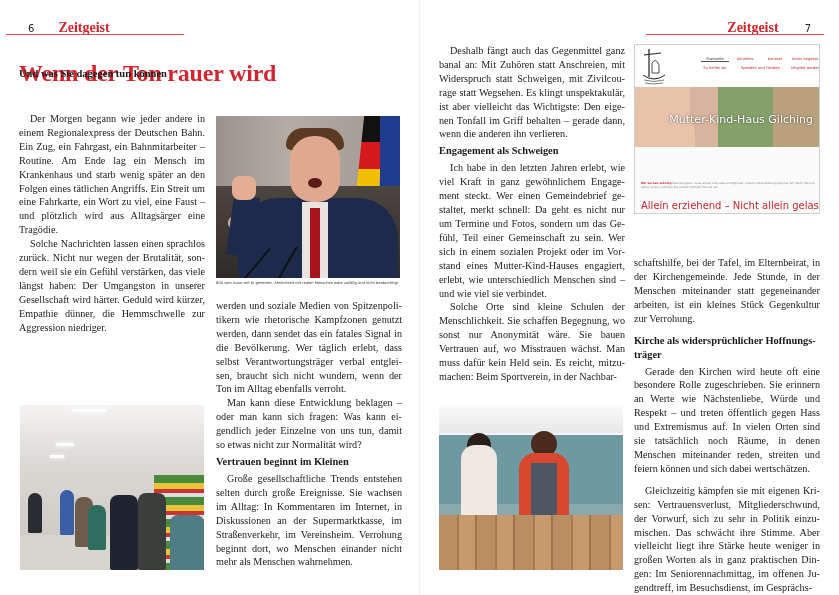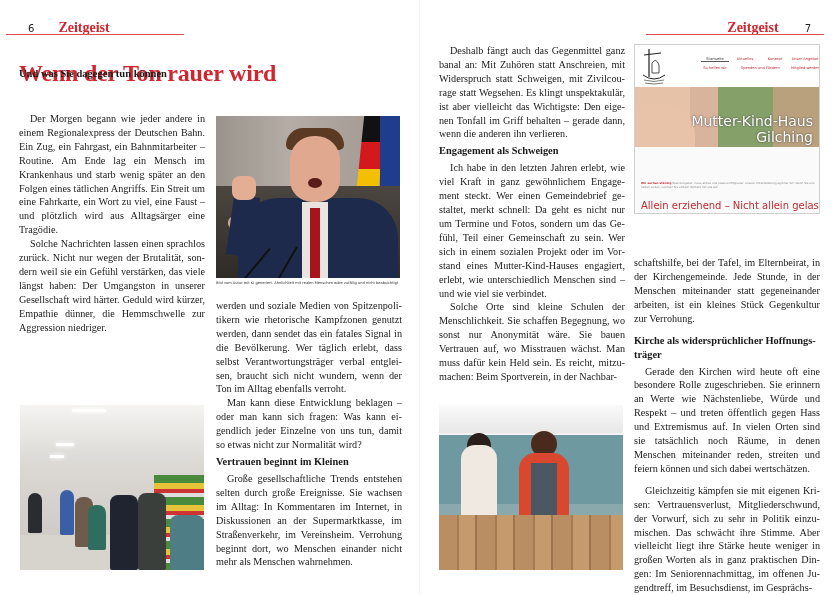--- a/index.html
+++ b/index.html
@@ -72,21 +72,21 @@
 
   
   .web { left: 634px; top: 44px; width: 186px; height: 170px; border: 1px solid #cfcfcf; background: #fafafa; overflow: hidden; }
   .web .topbar { position:absolute; left:0; top:0; width:100%; height:42px; background:#fff; }
   .web .logo { position:absolute; left:6px; top:2px; width:26px; height:38px; }
   .web .nav { position:absolute; left:66px; top:12px; width:118px; display:flex; flex-wrap:wrap; justify-content:space-between; row-gap:4px; }
   .web .nav span { font-family:"DejaVu Sans",sans-serif; font-size:3.6px; color:#c0282f; width:28px; text-align:center; white-space:nowrap; }
   .web .nav span.active { color:#333; border-bottom:0.5px solid #555; }
   .web .hero { position:absolute; left:0; top:42px; width:100%; height:60px; background: linear-gradient(90deg,#e6c2a9 0 30%,#d9b49c 30% 45%,#86a06a 45% 75%,#b9a17e 75%); }
   .web .hero .hand { position:absolute; left:0; top:18px; width:60px; height:42px; background:#e8c3aa; border-radius: 0 30px 0 0; }
-  .web .hero-title { position:absolute; left:0; top:68px; width:100%; text-align:right; padding-right:6px; font-family:"DejaVu Sans",sans-serif; font-size:14px; color:#fff; text-shadow:0 0 2px #333; }
+  .web .hero-title { position:absolute; left:0; top:68px; width:100%; text-align:right; padding-right:6px; font-family:"DejaVu Sans",sans-serif; font-size:11px; color:#fff; text-shadow:0 0 2px #333; }
   .web .note { position:absolute; left:6px; top:136px; width:175px; font-family:"DejaVu Sans",sans-serif; font-size:2.8px; color:#888; line-height:4px; }
   .web .note b { color:#c0282f; }
   .web .tagline { position:absolute; left:6px; top:155px; font-family:"DejaVu Sans",sans-serif; font-size:10px; color:#c0282f; white-space:nowrap; }
 </style>
 </head>
 <body>
 
 <div class="page left">
   <div class="running-head">
     <span class="pnum">6</span>

